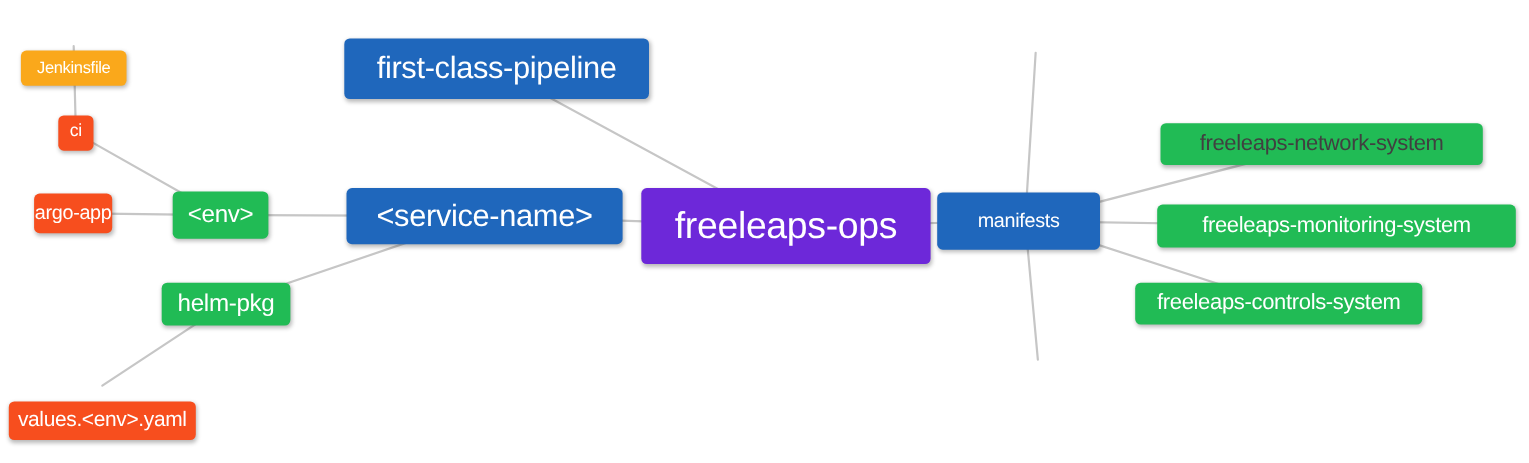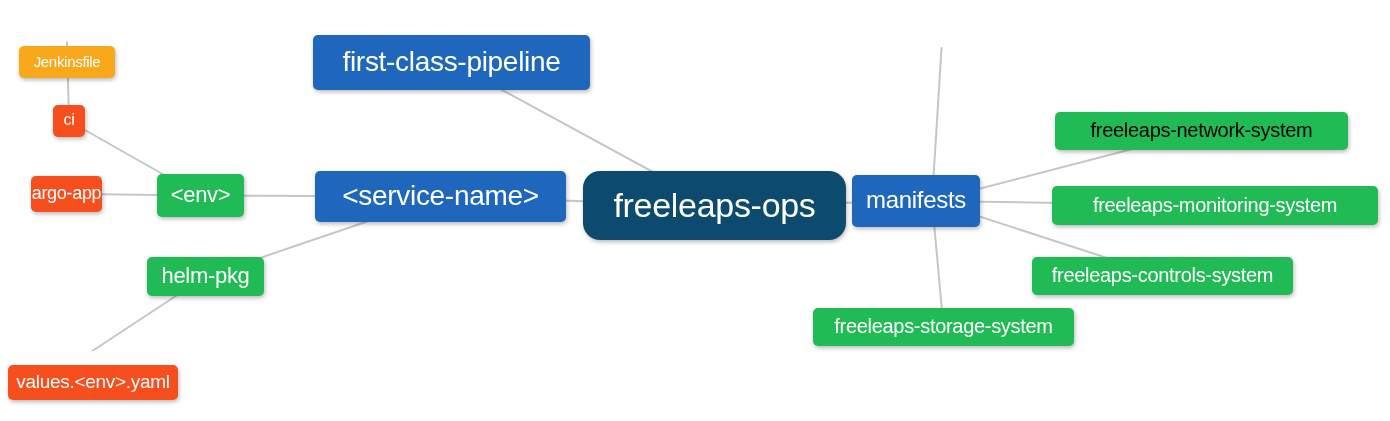--- a/index.html
+++ b/index.html
@@ -88,32 +88,29 @@
       </div>
       <div class="node" style="left: 8px; top: 333px; width: 170px; height: 35px; font-size: 19px; background: rgb(247, 78, 30); color: rgb(255, 255, 255); margin-top: 32px;">
         <span class="node-label">values.&lt;env&gt;.yaml</span>
       </div>
       <div class="node" style="left: 313px; top: 35px; width: 277px; height: 55px; font-size: 28px; background: rgb(31, 103, 188); color: rgb(255, 255, 255);">
         <span class="node-label">first-class-pipeline</span>
       </div>
       <div class="node" style="left: 315px; top: 171px; width: 251px; height: 51px; font-size: 28px; background: rgb(31, 103, 188); color: rgb(255, 255, 255);">
         <span class="node-label">&lt;service-name&gt;</span>
       </div>
-      <div class="node" style="left: 583px; top: 171px; width: 263px; height: 69px; font-size: 34px; background: #0c4a6e; color: rgb(255, 255, 255); border-radius: 17px;">
+      <div class="node" style="left: 583px; top: 171px; width: 263px; height: 69px; font-size: 34px; background: #6d28d9; color: rgb(255, 255, 255);">
         <span class="node-label">freeleaps-ops</span>
       </div>
-      <div class="node" style="left: 852px; top: 175px; width: 128px; height: 52px; font-size: 24px; background: rgb(31, 103, 188); color: rgb(255, 255, 255);">
+      <div class="node" style="left: 852px; top: 175px; width: 148px; height: 52px; font-size: 18px; background: rgb(31, 103, 188); color: rgb(255, 255, 255);">
         <span class="node-label">manifests</span>
       </div>
-      <div class="node" style="left: 1055px; top: 112px; width: 293px; height: 38px; font-size: 20px; background: rgb(33, 187, 85); color: #000000;">
+      <div class="node" style="left: 1055px; top: 112px; width: 293px; height: 38px; font-size: 20px; background: rgb(33, 187, 85); color: #404040;">
         <span class="node-label">freeleaps-network-system</span>
       </div>
       <div class="node" style="left: 1052px; top: 186px; width: 326px; height: 39px; font-size: 20px; background: rgb(33, 187, 85); color: rgb(255, 255, 255);">
         <span class="node-label">freeleaps-monitoring-system</span>
       </div>
       <div class="node" style="left: 1032px; top: 257px; width: 261px; height: 38px; font-size: 20px; background: rgb(33, 187, 85); color: rgb(255, 255, 255);">
         <span class="node-label">freeleaps-controls-system</span>
       </div>
-      <div class="node" style="left: 813px; top: 308px; width: 261px; height: 38px; font-size: 20px; background: rgb(33, 187, 85); color: rgb(255, 255, 255);">
-        <span class="node-label">freeleaps-storage-system</span>
-      </div>
     </div>
 </div>
 
 </body></html>

